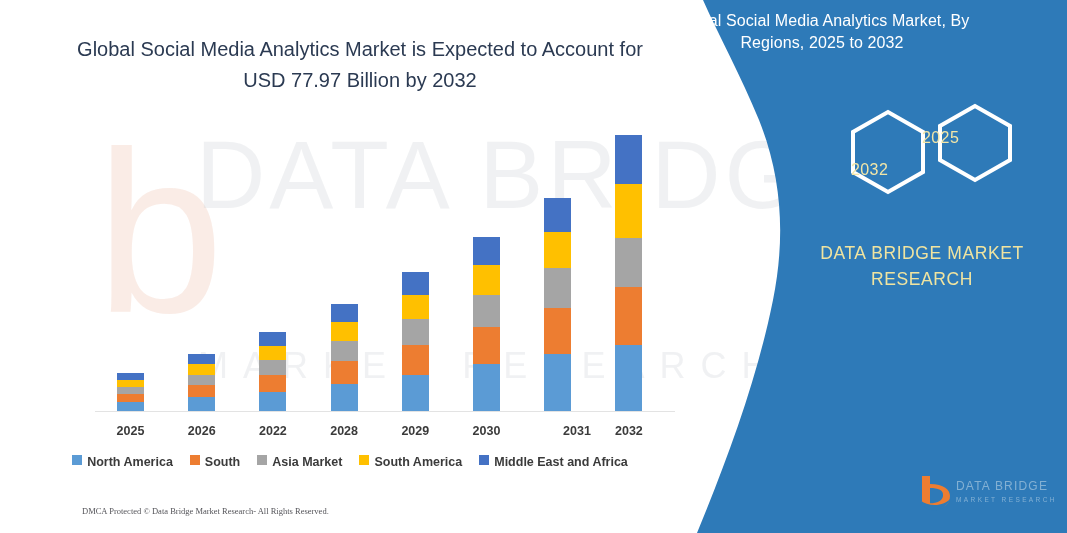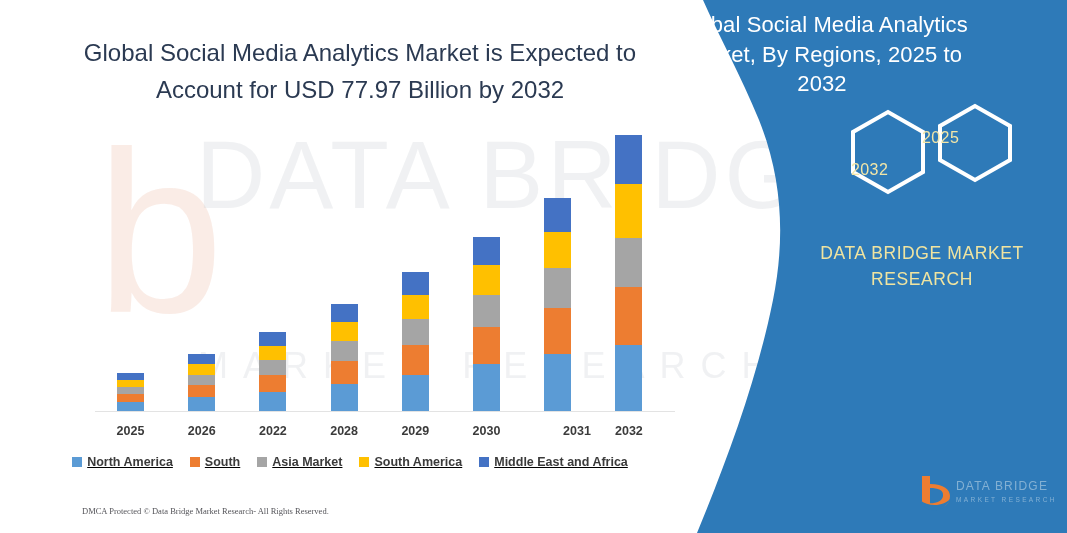--- a/index.html
+++ b/index.html
@@ -15,21 +15,21 @@
   
   .blue-panel{
     position:absolute;top:0;right:0;width:400px;height:533px;
     overflow:hidden;
   }
   .blue-panel svg{display:block;}
 
   .panel-title{
     position:absolute;top:10px;left:672px;width:300px;
     text-align:center;color:#ffffff;
-    font-size:22px;line-height:1.35;font-weight:400;
+    font-size:16px;line-height:1.35;font-weight:400;
     letter-spacing:.1px;
   }
 
   .hex-wrap{position:absolute;top:96px;left:820px;width:200px;height:120px;}
   .hex-label{
     position:absolute;color:#f2e6a8;font-size:16px;font-weight:400;
     letter-spacing:.4px;
   }
   .hex-2025{top:129px;left:922px;}
   .hex-2032{top:161px;left:851px;}
@@ -50,21 +50,21 @@
   .wm-b{
     position:absolute;top:118px;left:96px;
     font-size:230px;line-height:230px;color:#f6ddd2;opacity:.55;
     font-weight:400;
   }
 
   
   .headline{
     position:absolute;top:34px;left:60px;width:600px;
     text-align:center;color:#2b3a52;
-    font-size:24px;line-height:1.55;font-weight:400;
+    font-size:20px;line-height:1.55;font-weight:400;
   }
 
   
   .chart{position:absolute;left:0;top:0;width:700px;height:533px;}
   .baseline{
     position:absolute;left:95px;top:411px;width:580px;height:1px;
     background:#e3e3e3;
   }
   .bar{position:absolute;bottom:0;width:27px;}
   .seg{width:100%;display:block;}
@@ -72,21 +72,21 @@
   .xlabels{position:absolute;top:424px;left:95px;width:580px;height:18px;}
   .xlabel{
     position:absolute;width:60px;text-align:center;
     font-size:12.5px;font-weight:bold;color:#3b3b3b;
   }
 
   .legend{
     position:absolute;top:455px;left:0;width:700px;
     display:flex;justify-content:center;align-items:center;gap:17px;
   }
-  .leg-item{display:flex;align-items:center;gap:5px;text-decoration:underline;}
+  .leg-item{display:flex;gap:5px;}
   .leg-sw{width:10px;height:10px;display:block;}
   .leg-txt{font-size:12.5px;font-weight:bold;color:#3b3b3b;white-space:nowrap;}
 
   .footer{position:absolute;top:506px;left:0;width:700px;height:16px;}
   .foot-l{position:absolute;left:82px;top:0;font-size:8.5px;color:#55555a;
           font-family:"Liberation Serif", serif;white-space:nowrap;}
   .foot-r{position:absolute;left:402px;top:0;font-size:8.5px;color:#55555a;
           font-family:"Liberation Serif", serif;white-space:nowrap;}
 
   

